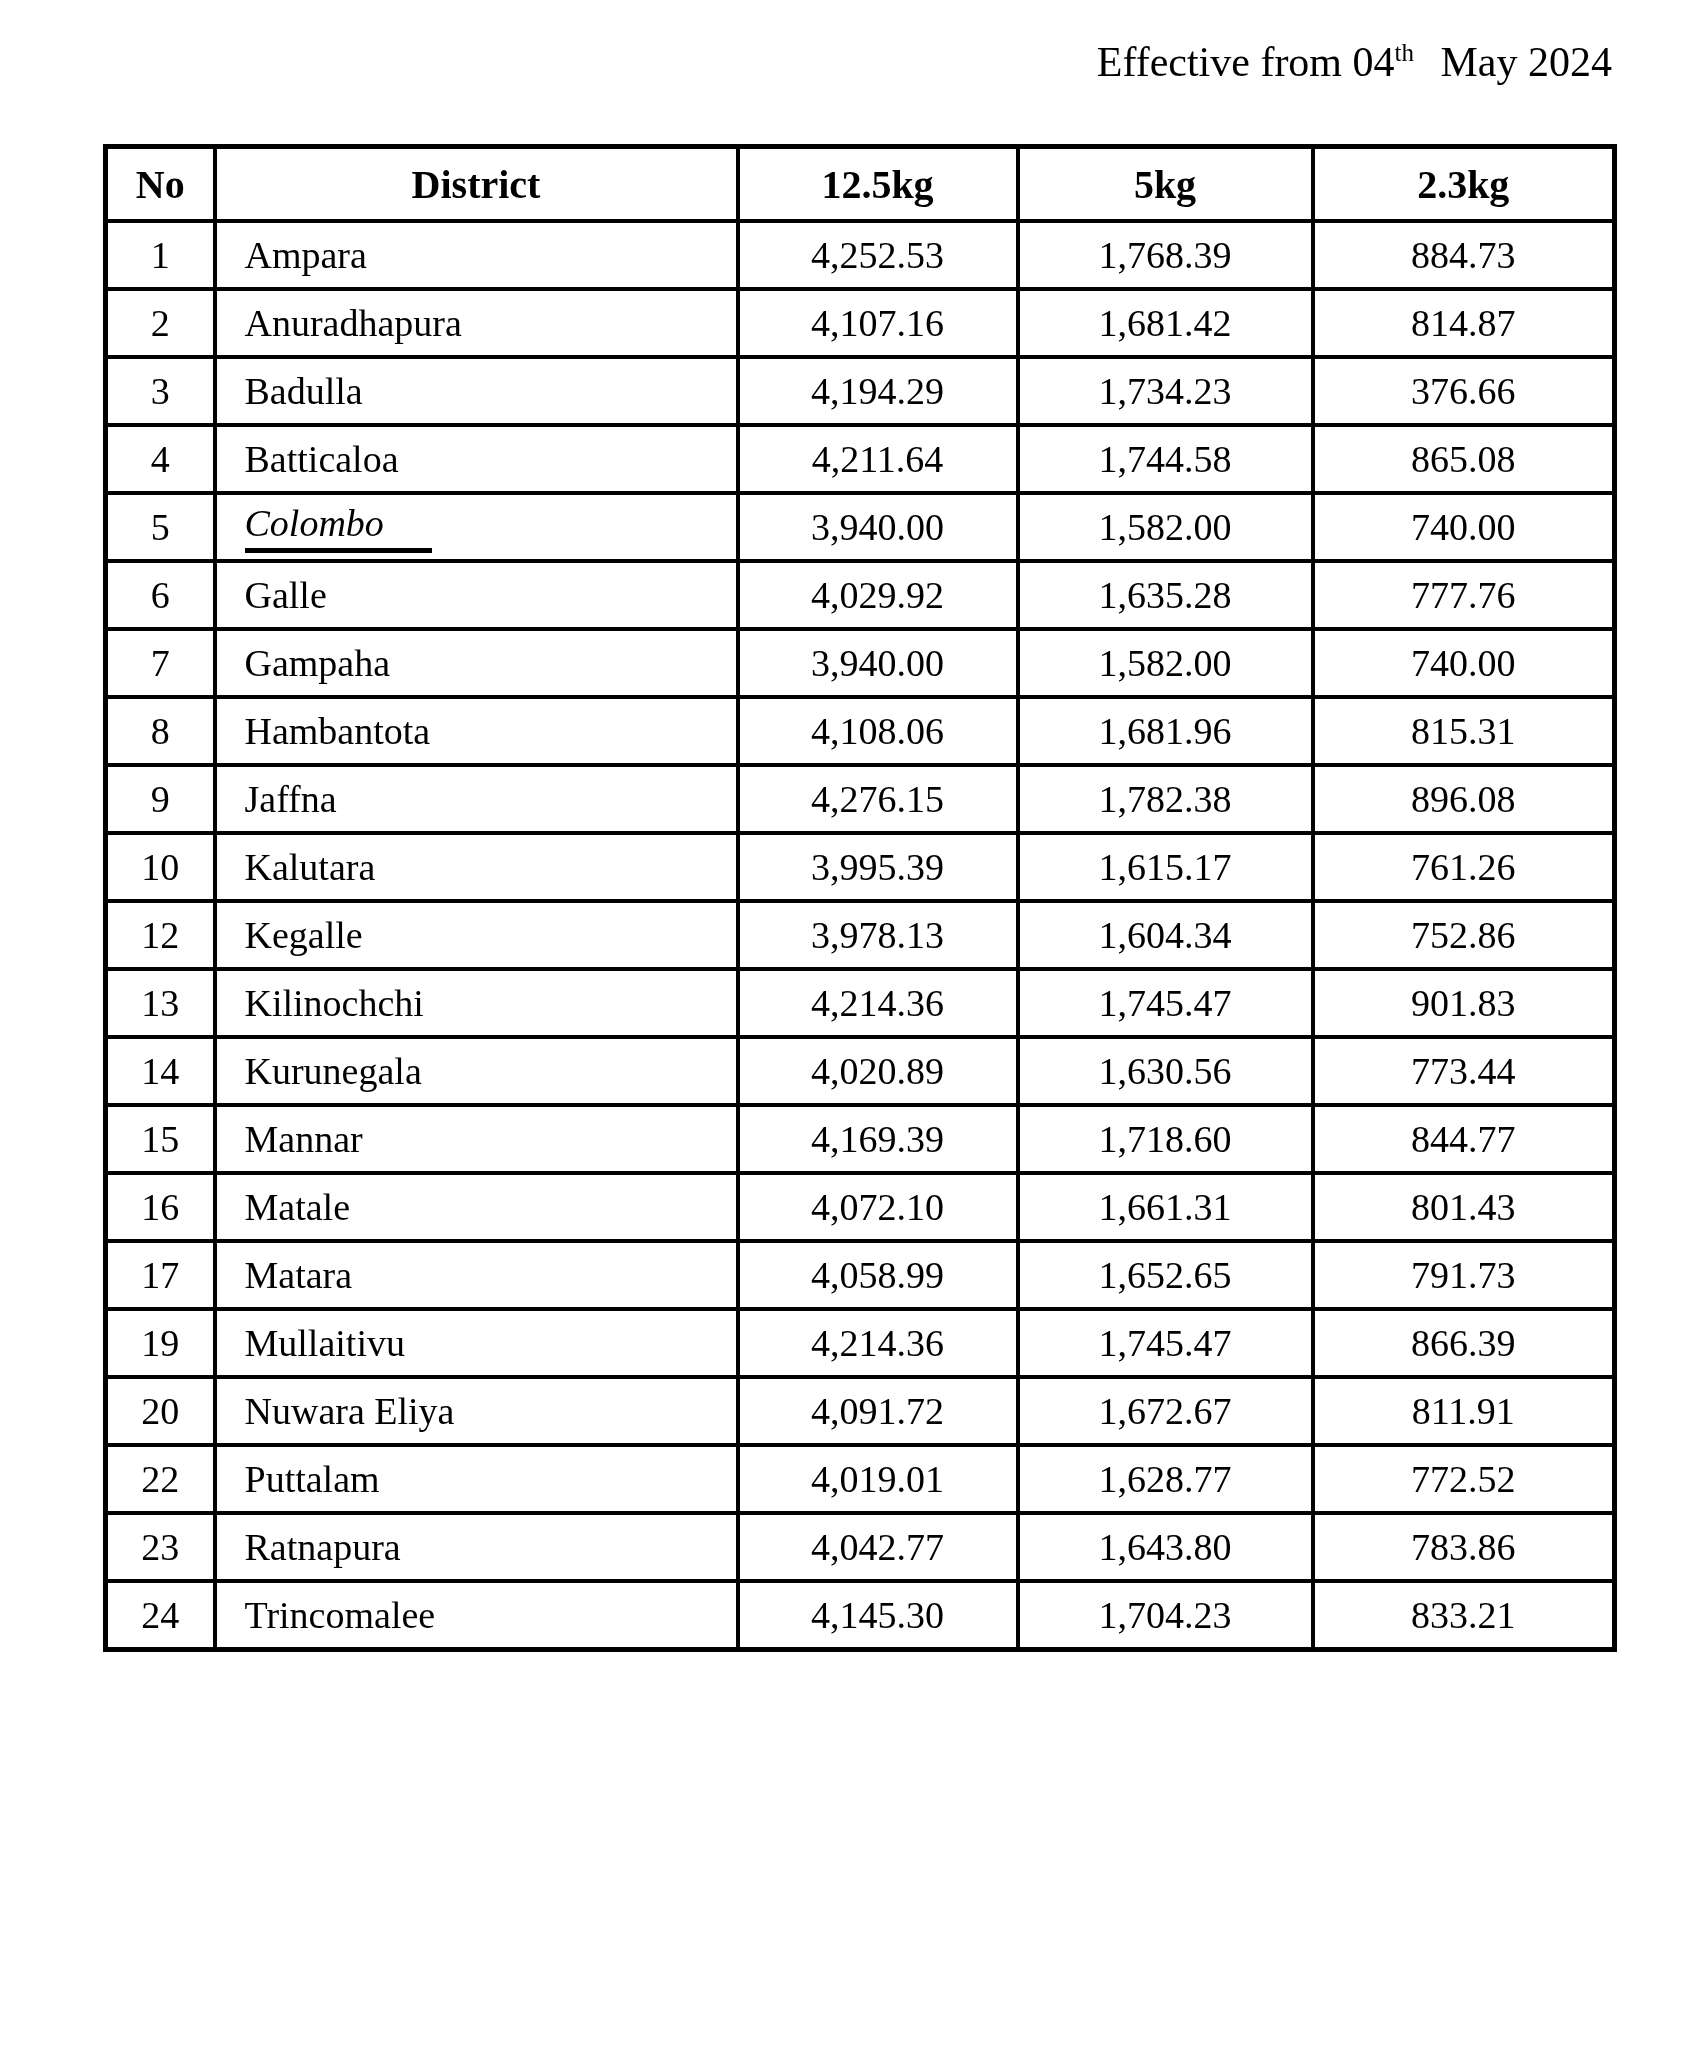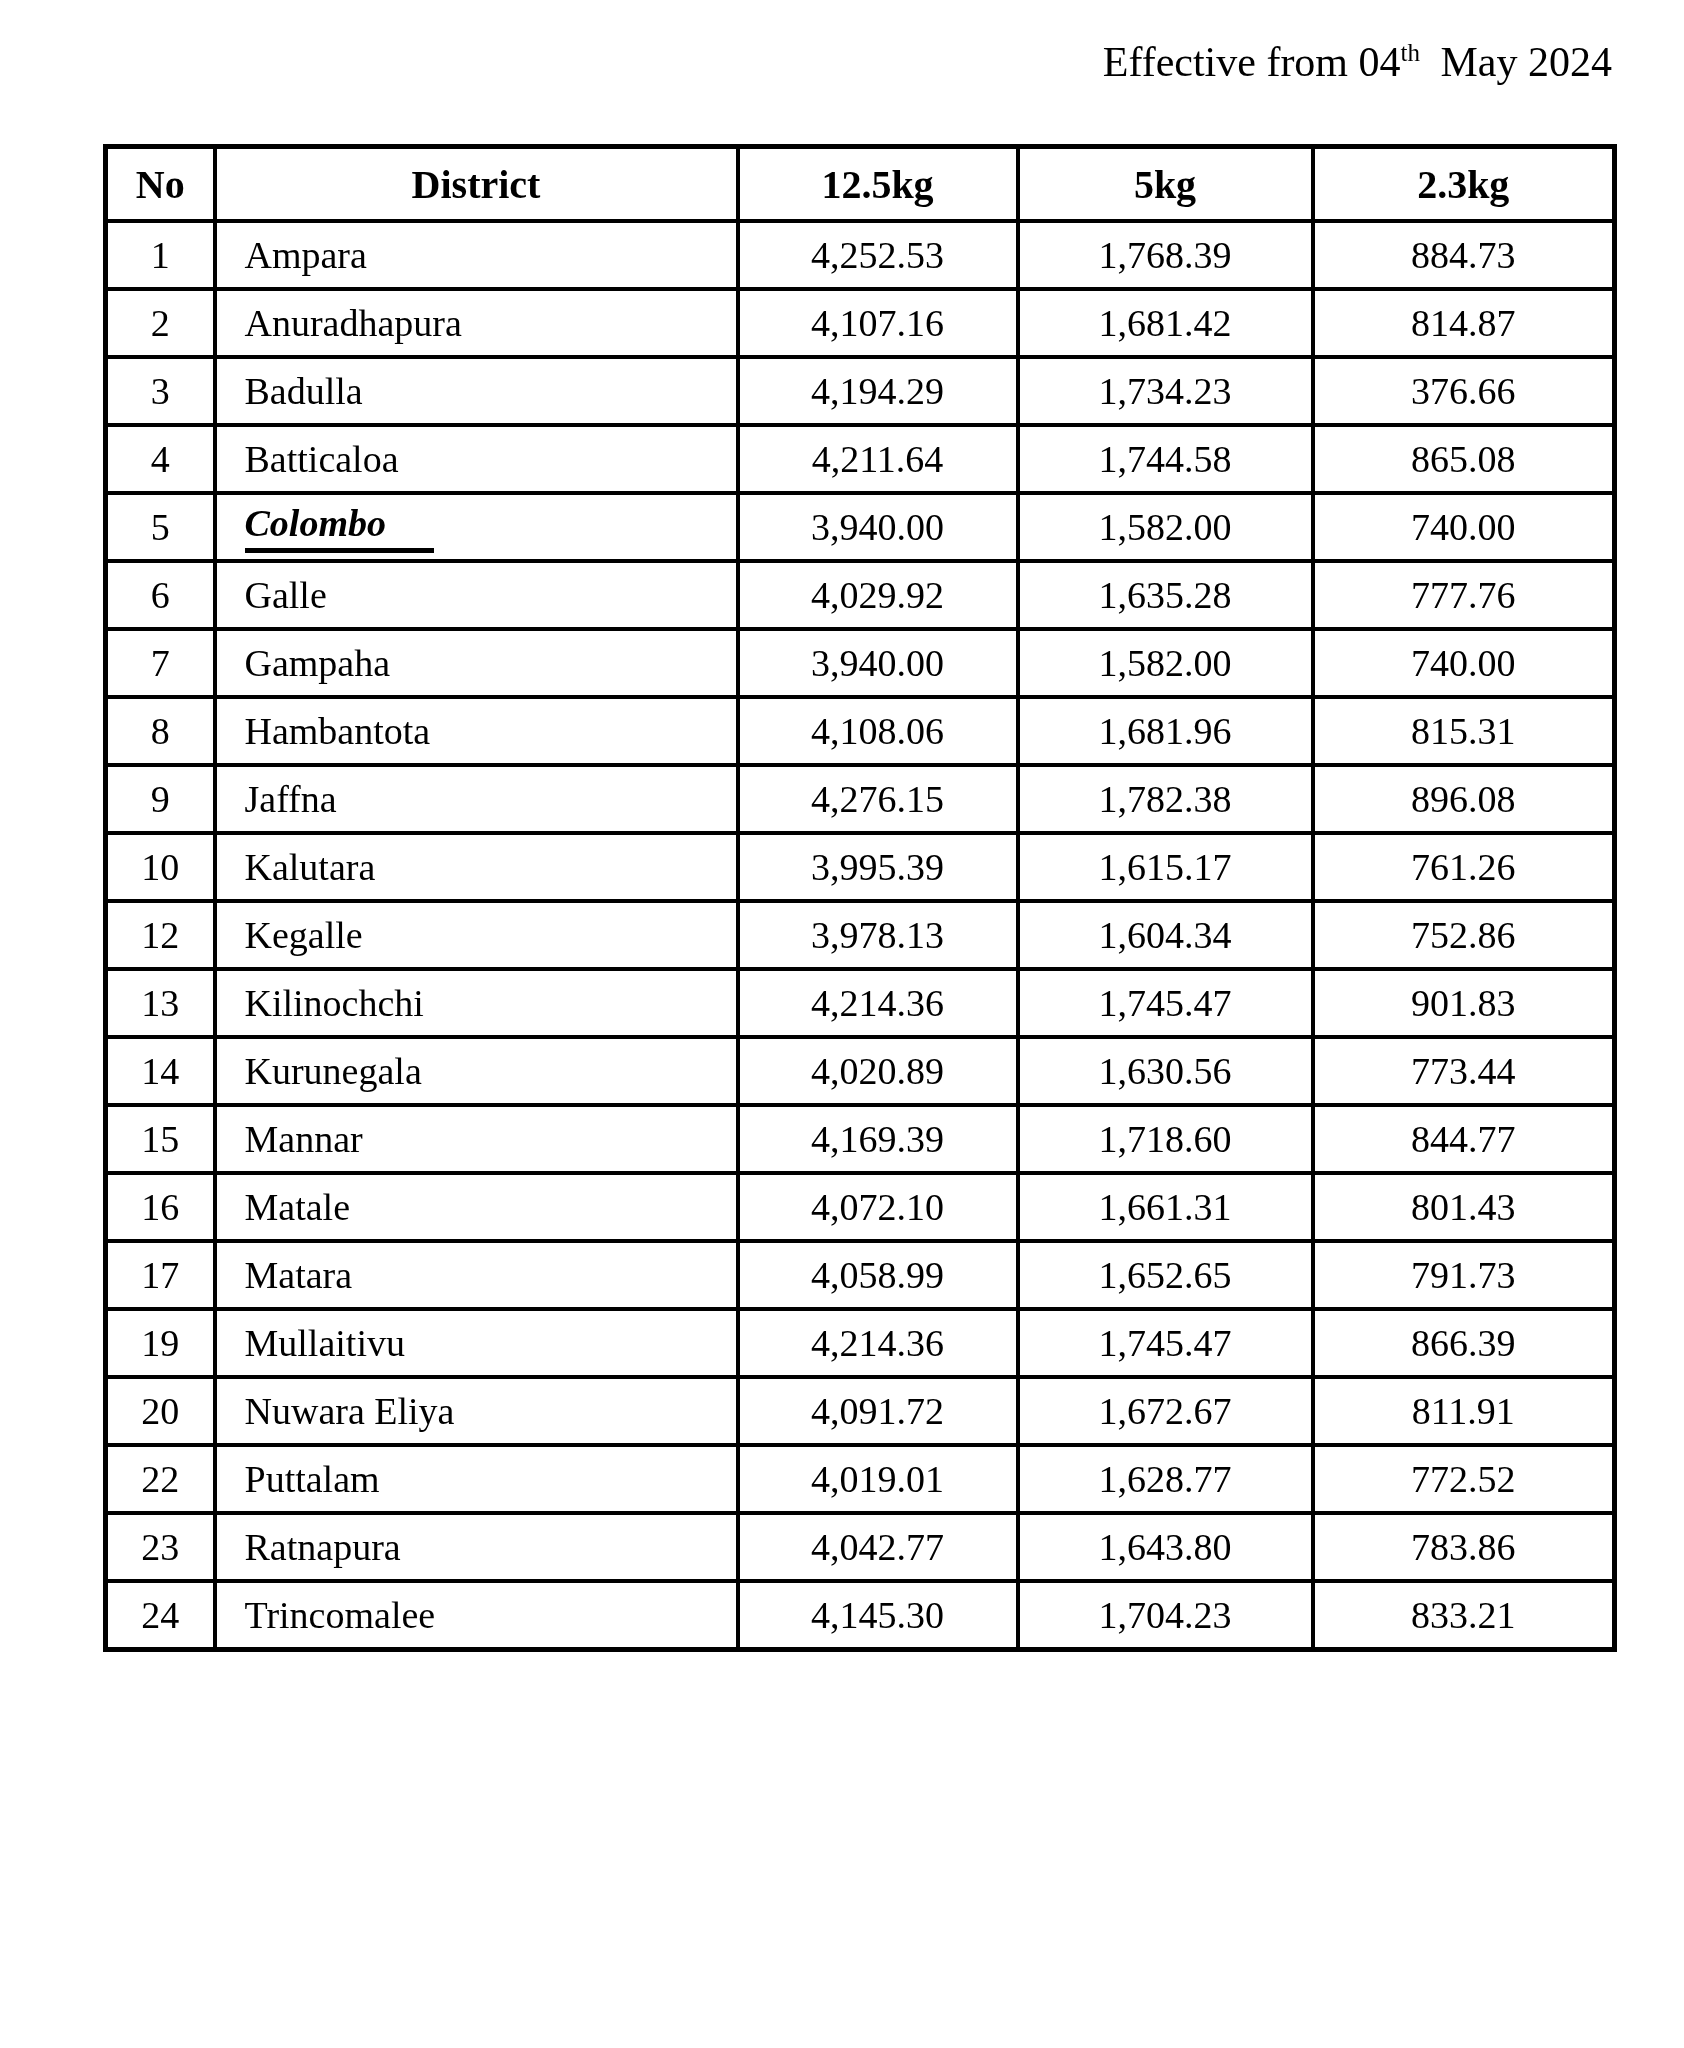--- a/index.html
+++ b/index.html
@@ -17,21 +17,21 @@
   .note {
     position: absolute;
     top: 38px;
     right: 72px;
     font-size: 42px;
     white-space: nowrap;
   }
   .note sup {
     font-size: 25px;
     vertical-align: super;
-    margin-right: 10px;
+    margin-right: 16px;
   }
   table.price-table {
     position: absolute;
     left: 103px;
     top: 144px;
     width: 1509px;
     border-collapse: collapse;
     table-layout: fixed;
     border: 5px solid #000;
   }
@@ -48,21 +48,21 @@
   }
   .price-table td {
     height: 62px;
     font-size: 38px;
   }
   .td-no   { text-align: center; }
   .td-district { text-align: left; padding-left: 28px; }
   .td-num  { text-align: center; }
   .emphasis {
     display: inline-block;
-    font-weight: bold;
+    font-weight: normal;
     font-style: italic;
     border-bottom: 5px solid #000;
     padding-right: 48px;
     padding-bottom: 3px;
   }
 </style>
 </head>
 <body>
 
 <div class="note">

